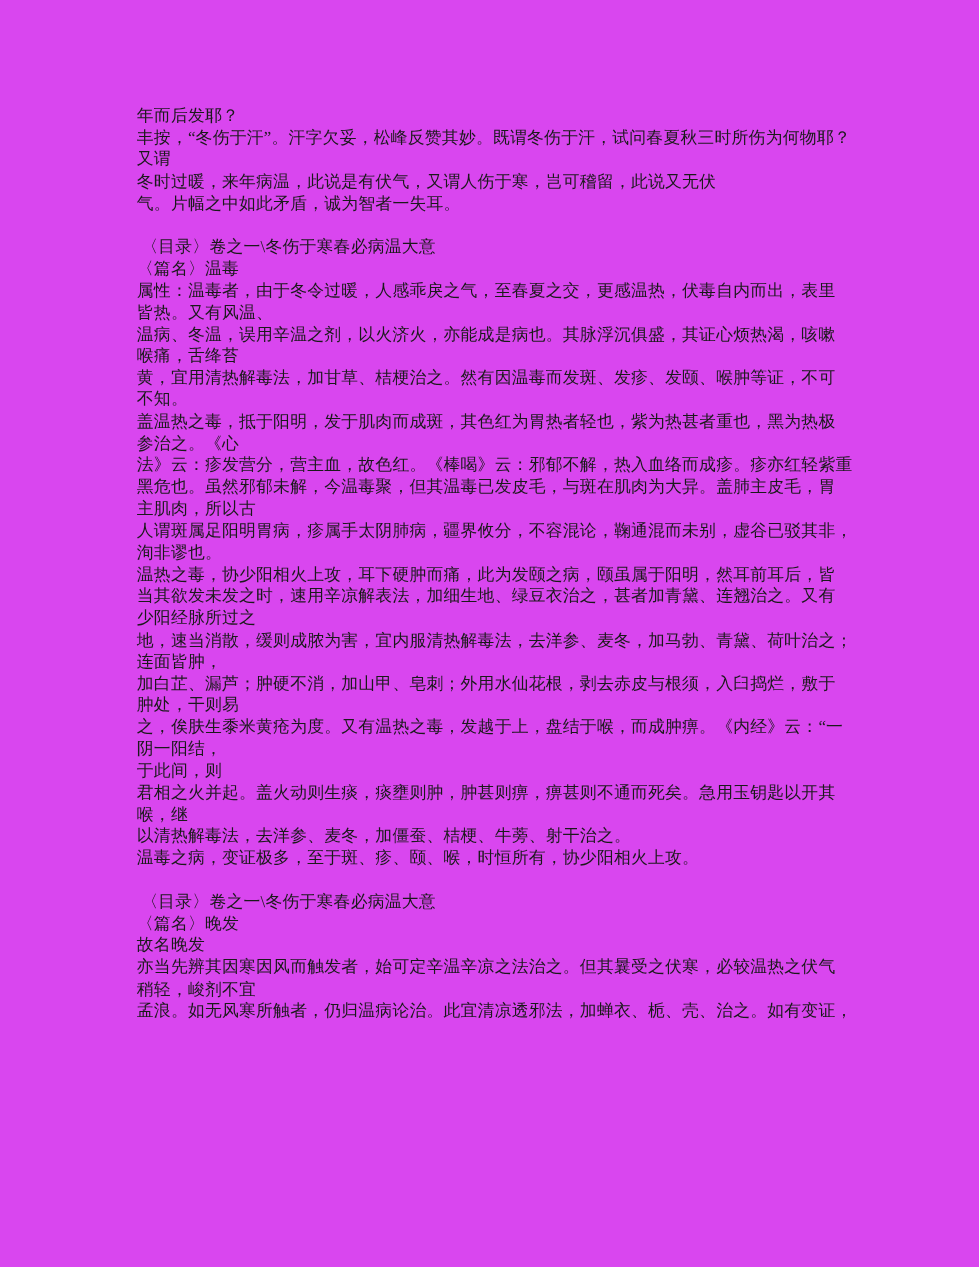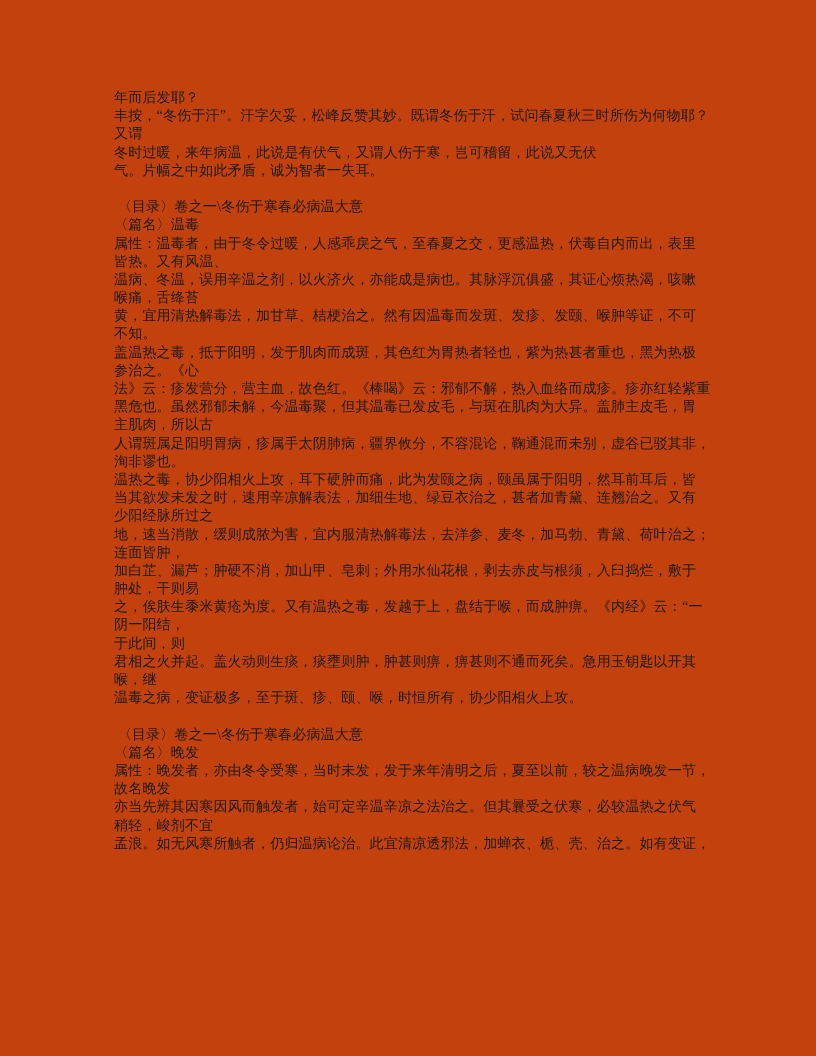--- a/index.html
+++ b/index.html
@@ -9,21 +9,21 @@
   }
   body {
     width: 816px;
     height: 1056px;
     overflow: hidden;
   }
   .page {
     position: relative;
     width: 816px;
     height: 1056px;
-    background: #c2410c;
+    background: #d946ef;
     color: #000000;
     font-family: "Liberation Serif", "DejaVu Serif", serif;
   }
   .text-block {
     position: absolute;
     left: 114px;
     top: 89px;
     width: 600px;
   }
   .text-line {
@@ -66,23 +66,23 @@
       <div class="text-line">少阳经脉所过之</div>
       <div class="text-line">地，速当消散，缓则成脓为害，宜内服清热解毒法，去洋参、麦冬，加马勃、青黛、荷叶治之；</div>
       <div class="text-line">连面皆肿，</div>
       <div class="text-line">加白芷、漏芦；肿硬不消，加山甲、皂刺；外用水仙花根，剥去赤皮与根须，入臼捣烂，敷于</div>
       <div class="text-line">肿处，干则易</div>
       <div class="text-line">之，俟肤生黍米黄疮为度。又有温热之毒，发越于上，盘结于喉，而成肿痹。《内经》云：“一</div>
       <div class="text-line">阴一阳结，</div>
       <div class="text-line">于此间，则</div>
       <div class="text-line">君相之火并起。盖火动则生痰，痰壅则肿，肿甚则痹，痹甚则不通而死矣。急用玉钥匙以开其</div>
       <div class="text-line">喉，继</div>
+      <div class="text-line">以清热解毒法，去洋参、麦冬，加僵蚕、桔梗、牛蒡、射干治之。</div>
       <div class="text-line">温毒之病，变证极多，至于斑、疹、颐、喉，时恒所有，协少阳相火上攻。</div>
       <div class="text-line">&nbsp;</div>
       <div class="text-line"> 〈目录〉卷之一\冬伤于寒春必病温大意</div>
       <div class="text-line">〈篇名〉晚发</div>
-      <div class="text-line">属性：晚发者，亦由冬令受寒，当时未发，发于来年清明之后，夏至以前，较之温病晚发一节，</div>
       <div class="text-line">故名晚发</div>
       <div class="text-line">亦当先辨其因寒因风而触发者，始可定辛温辛凉之法治之。但其曩受之伏寒，必较温热之伏气</div>
       <div class="text-line">稍轻，峻剂不宜</div>
       <div class="text-line">孟浪。如无风寒所触者，仍归温病论治。此宜清凉透邪法，加蝉衣、栀、壳、治之。如有变证，</div>
     </div>
 </div>
 
 </body></html>

